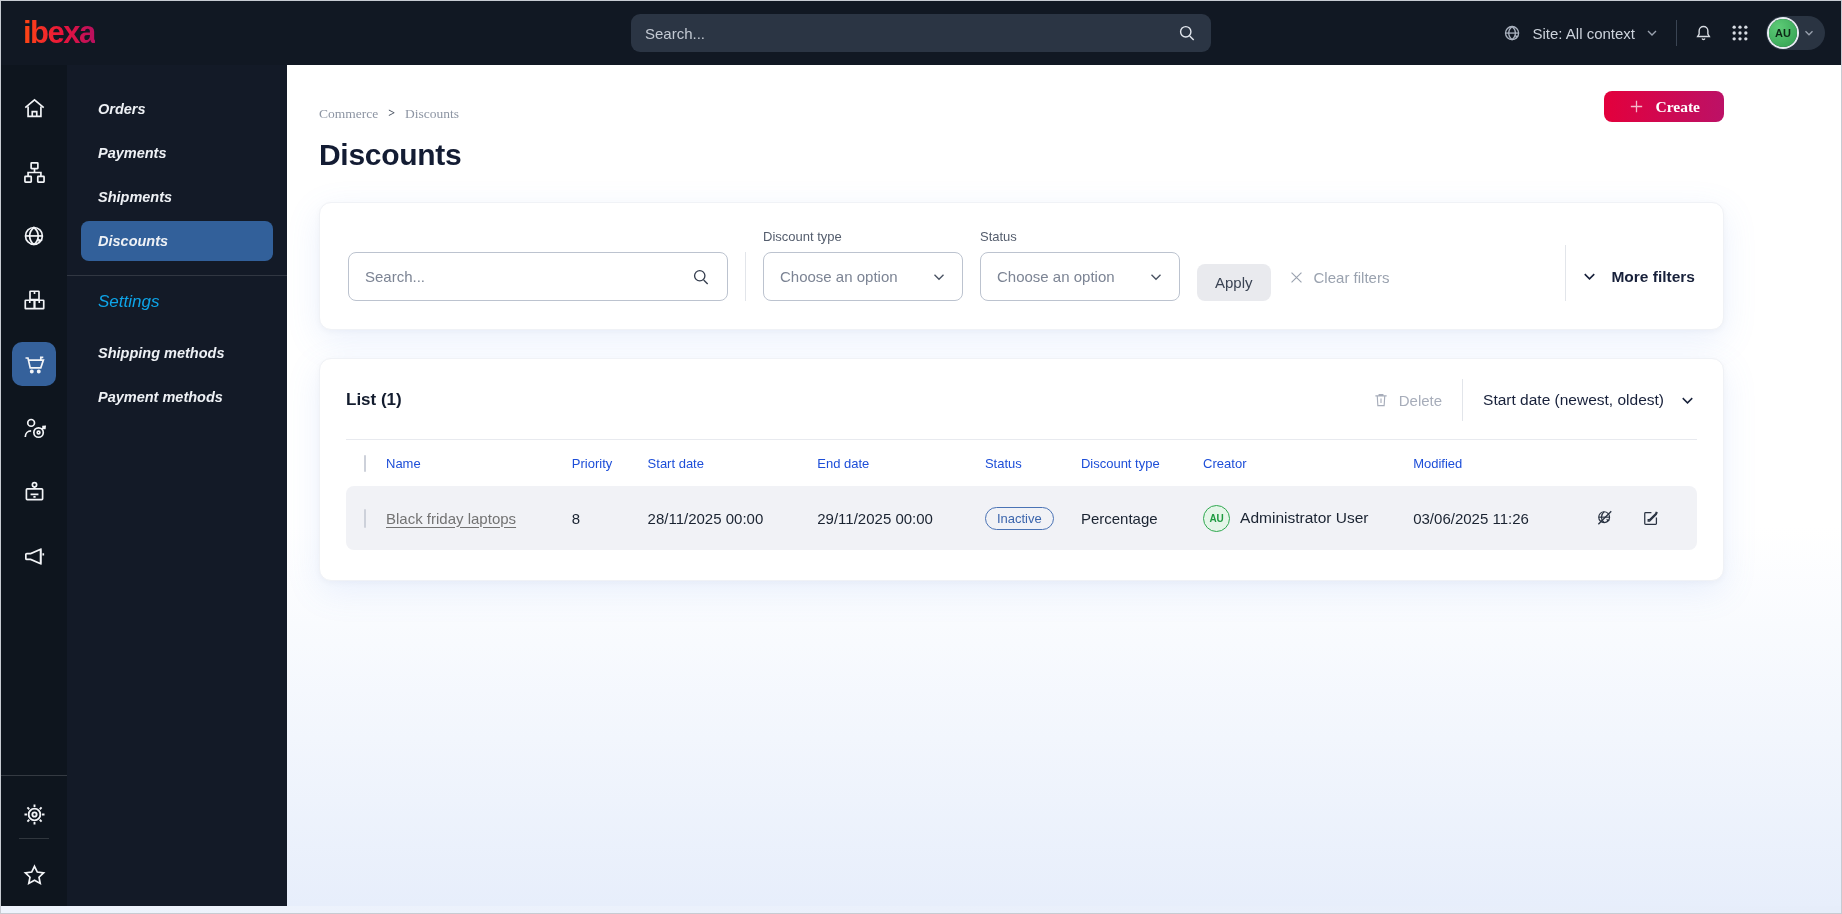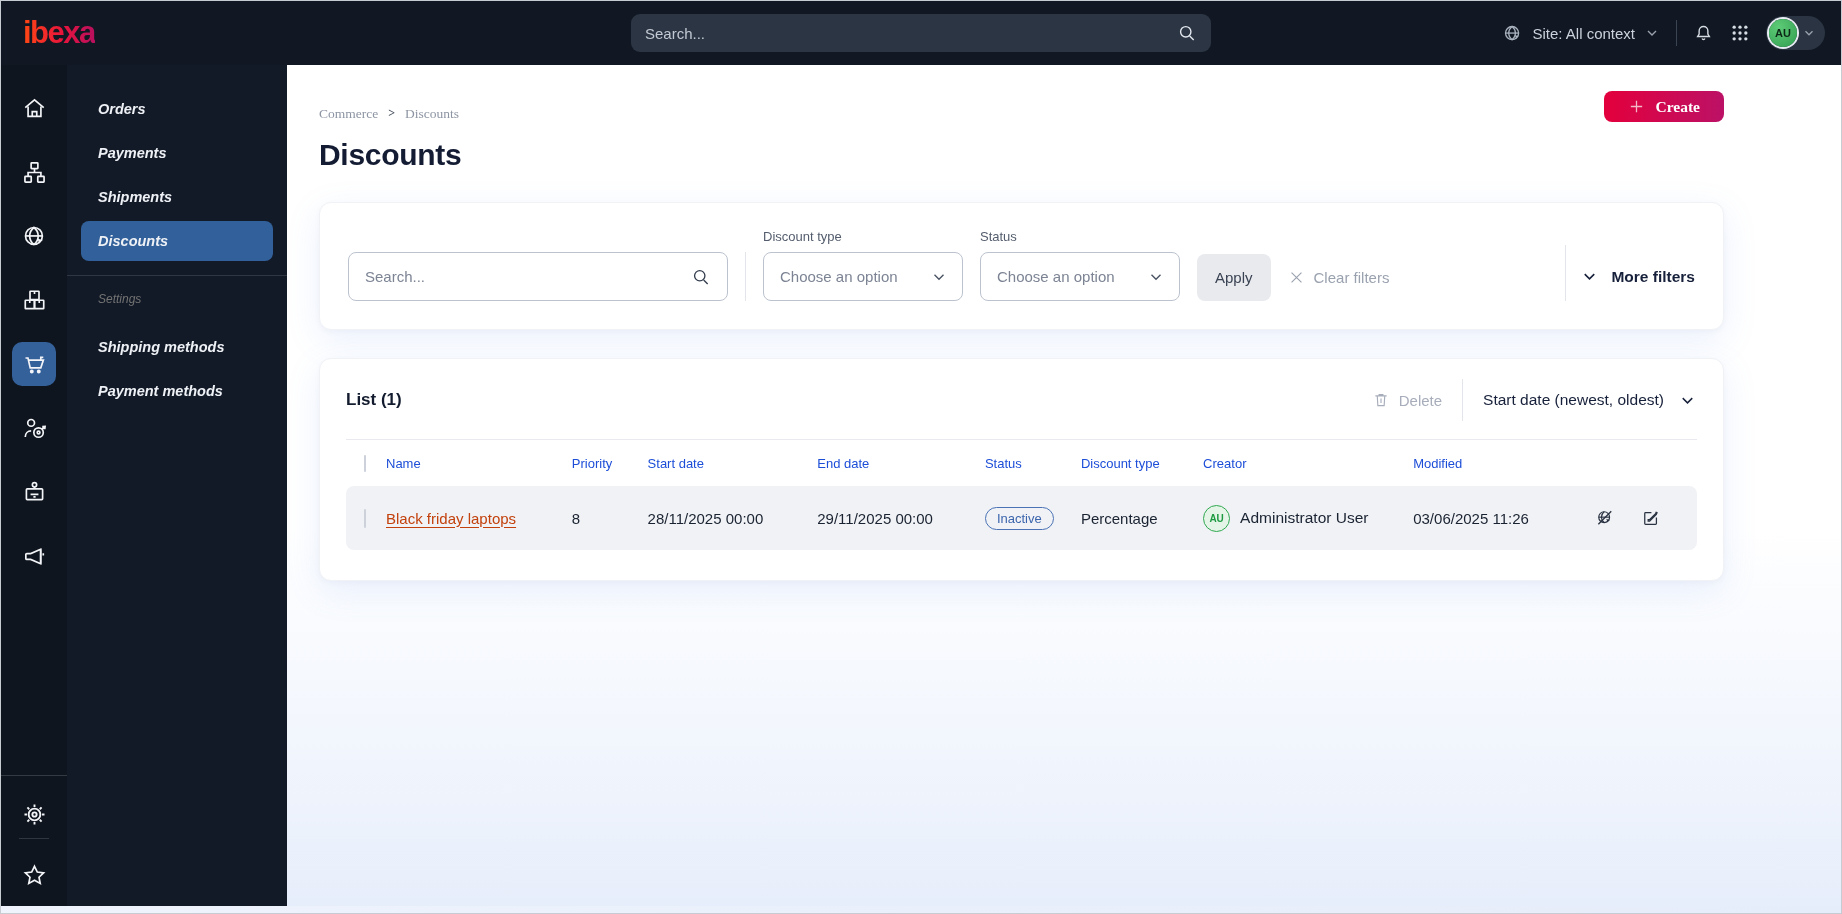--- a/index.html
+++ b/index.html
@@ -37,21 +37,21 @@
               display:flex; align-items:center; justify-content:center; cursor:pointer; margin-bottom:20px; }
   .rail-btn.active { background:#35619b; }
   .rail-bottom { margin-top:auto; display:flex; flex-direction:column; align-items:center; width:100%; }
   .rail-div-full { width:100%; height:1px; background:rgba(255,255,255,.16); margin-bottom:16px; }
   .rail-div-short { width:30px; height:1px; background:rgba(255,255,255,.14); margin:2px 0 14px; }
 
   .menu { width:220px; background:#131a27; padding-top:20px; flex:0 0 auto;font-style:italic; }
   .menu-item { margin:4px 14px; padding:12px 17px; border-radius:8px; color:#eef1f5; font-size:14.5px; font-weight:600; cursor:pointer; }
   .menu-item.active { background:#32609a; }
   .menu-div { height:1px; background:rgba(255,255,255,.13); margin:14px 0 12px; }
-  .menu-label { margin:6px 14px 17px; padding:4px 17px; color:#737373; font-size:12px; font-weight:400; }
+  .menu-label { margin:6px 14px 17px; padding:4px 17px; color:#0ea5e9; font-size:17px; font-weight:400; }
 
   
   .main { flex:1; min-width:0; padding:26px 117px 0 32px;
           background:linear-gradient(180deg,#ffffff 0%,#ffffff 55%,#f2f6fd 80%,#e7eefb 100%); }
   .header-row { display:flex; align-items:center; justify-content:space-between;font-family:Liberation Serif, serif; }
   .breadcrumb { display:flex; align-items:center; gap:10px; font-size:13.5px; color:#8d95a3; margin-top:14px; }
   .breadcrumb .crumb { cursor:pointer; }
   .breadcrumb .sep { color:#4a5362; font-weight:700; font-size:12px; }
   .create-btn { display:flex; align-items:center; gap:11px; height:31px; padding:0 24px; border:none; border-radius:8px;
                 background:linear-gradient(90deg,#e3003c 0%,#bc1166 100%); color:#fff; font-size:15.5px; font-weight:700;
@@ -67,21 +67,21 @@
   .f-search { width:380px; height:49px; border:1px solid #bcc3cf; border-radius:8px; display:flex; align-items:center; padding:0 16px; }
   .f-search input { flex:1; border:none; outline:none; font-size:15px; color:#1a2331; background:transparent; }
   .f-search input::placeholder { color:#7c8494; }
   .f-search svg { color:#333c4d; }
   .f-vdiv { width:1px; height:49px; background:#e2e5ea; }
   .f-group { display:flex; flex-direction:column; }
   .f-label { font-size:13px; color:#545d6d; margin-bottom:8px; }
   .f-select { width:200px; height:49px; border:1px solid #bcc3cf; border-radius:8px; display:flex; align-items:center;
               justify-content:space-between; padding:0 14px 0 16px; font-size:15px; color:#7c8494; cursor:pointer; background:#fff; }
   .f-select svg { color:#495262; }
-  .apply-btn { height:47px; padding:0 18px; border:none; border-radius:8px; background:#e9eaee; color:#3a4353;
+  .apply-btn { height:37px; padding:0 18px; border:none; border-radius:8px; background:#e9eaee; color:#3a4353;
                font-size:15px; font-weight:400; cursor:pointer; font-family:inherit;text-align:right; }
   .clear-btn { display:flex; align-items:center; gap:9px; border:none; background:none; color:#9aa2af; font-size:15px;
                cursor:pointer; height:47px; font-family:inherit; }
   .more-filters { margin-left:auto; display:flex; align-items:center; gap:14px; align-self:flex-end; height:49px; }
   .more-div { width:1px; height:56px; background:#e2e5ea; align-self:flex-end; }
   .more-btn { display:flex; align-items:center; gap:12px; border:none; background:none; color:#17203a; font-size:15.5px;
               font-weight:700; cursor:pointer; font-family:inherit; }
 
   
   .list-card { margin-top:28px; padding:20px 26px 30px; }
@@ -92,21 +92,21 @@
                 cursor:default; font-family:inherit; }
   .la-vdiv { width:1px; height:42px; background:#e2e5ea; }
   .sort-btn { display:flex; align-items:center; gap:14px; border:none; background:none; color:#17203a; font-size:15.5px;
               cursor:pointer; font-family:inherit; }
   .table-rule { height:1px; background:#e8eaef; margin-top:18px; }
   .tgrid { display:grid; grid-template-columns:40px 184fr 75fr 168fr 166fr 95fr 121fr 208fr 180fr 102px; align-items:center; }
   .thead { height:46px; color:#1d4ed8; font-size:13px; }
   .trow { height:64px; background:#f1f2f6; border-radius:8px; font-size:15px; color:#1a2331; }
   .trow > div:first-child, .thead > div:first-child { padding-left:18px; }
   .checkbox { width:18px; height:18px; border-radius:3px; background:#e3e5eb; border:1px solid #cdd1da; cursor:pointer; }
-  .name-link { color:#c2410c; text-decoration:underline; text-underline-offset:3px; cursor:pointer; font-weight:400; }
+  .name-link { color:#737373; text-decoration:underline; text-underline-offset:3px; cursor:pointer; font-weight:400; }
   .badge { display:inline-block; border:1px solid #4a73b5; color:#3b65ac; border-radius:999px; padding:3px 11px; font-size:13px; }
   .creator-cell { display:flex; align-items:center; gap:10px; font-size:15.5px; }
   .avatar-row { width:27px; height:27px; border-radius:50%; background:#e4f5e8; border:1.5px solid #2fa84f; color:#1d9a3f;
                 font-size:10px; font-weight:700; display:flex; align-items:center; justify-content:center; flex:0 0 auto; }
   .row-actions { display:flex; align-items:center; gap:26px; color:#2a3342; }
   .row-actions .icon-btn { color:#2a3342; }
 
   .bottom-strip { height:7px; background:linear-gradient(90deg,#eef3fc,#e6edfa); flex:0 0 auto; }
 
   svg { display:block; }

